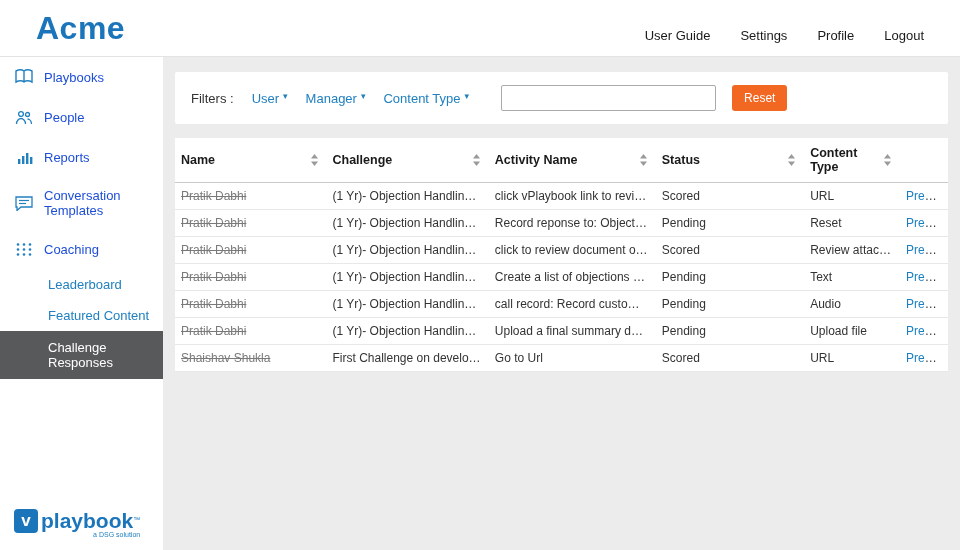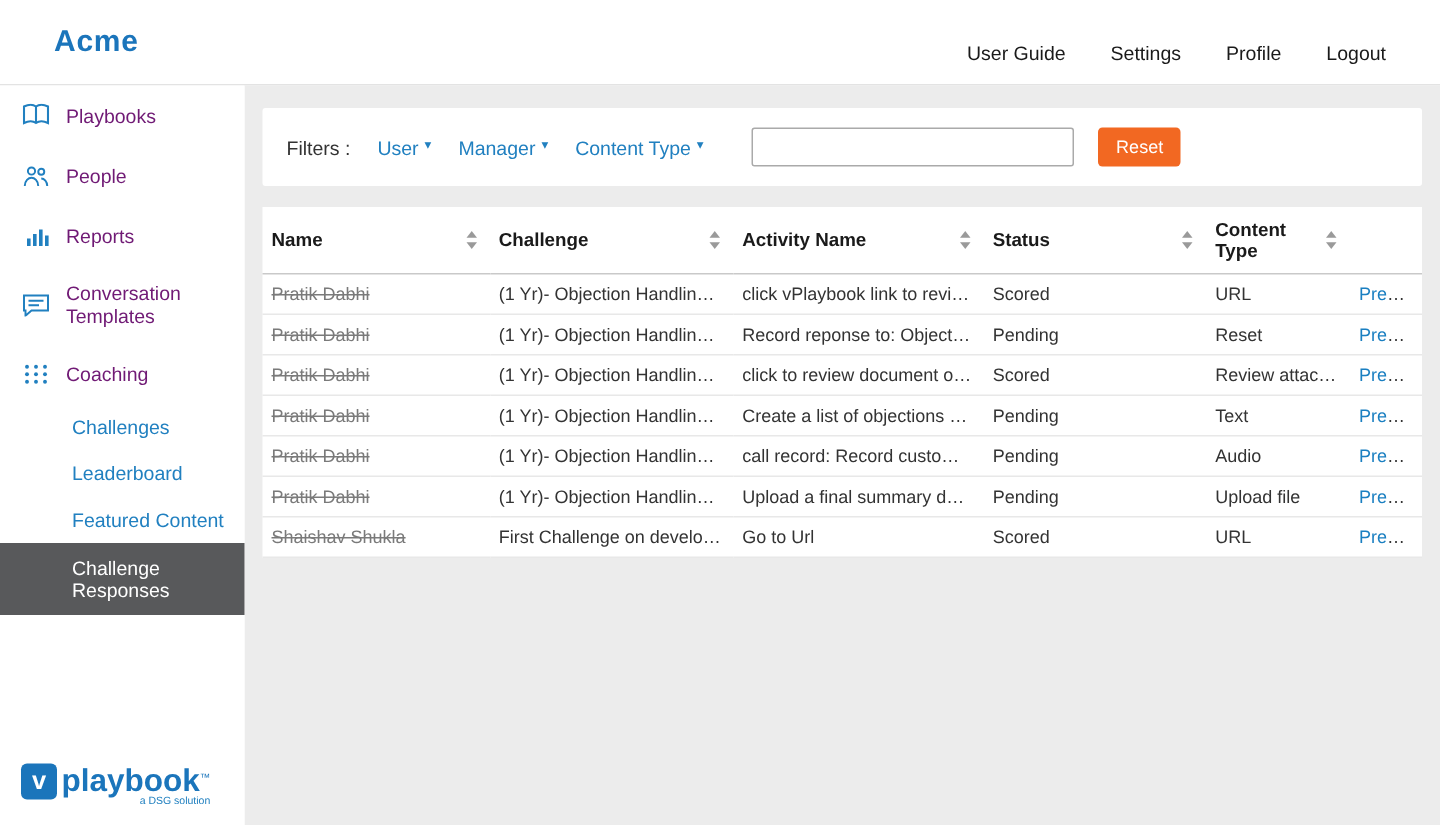--- a/index.html
+++ b/index.html
@@ -4,33 +4,33 @@
 <style>
   * { box-sizing: border-box; margin: 0; padding: 0; }
   html, body { width: 960px; height: 550px; overflow: hidden; }
   body { font-family: "Liberation Sans", sans-serif; background: #fff; }
 
   
   .topbar {
     height: 57px; background: #fff; display: flex; align-items: center;
     justify-content: space-between; padding: 0 36px; border-bottom: 1px solid #e3e3e3;
   }
-  .logo { font-size: 20px; font-weight: bold; color: #1b75bb; letter-spacing: 0.5px; }
+  .logo { font-size: 32px; font-weight: bold; color: #1b75bb; letter-spacing: 0.5px; }
   .topnav { display: flex; gap: 30px; }
   .topnav a { font-size: 13px; color: #1a1a1a; text-decoration: none; cursor: pointer; margin-top: 15px; }
 
   
   .layout { display: flex; height: 493px; }
   .sidebar { width: 163px; background: #fff; position: relative; flex-shrink: 0; }
   .main { flex: 1; background: #ececec; padding: 15px 12px; overflow: hidden; }
 
   
   .side-item {
     display: flex; align-items: center; gap: 10px;
-    padding: 11px 8px 11px 14px; color: #701a75; font-size: 13px; cursor: pointer;
+    padding: 11px 8px 11px 14px; color: #1d4ed8; font-size: 13px; cursor: pointer;
   }
   .side-item .ic { width: 20px; height: 18px; display: flex; align-items: center; justify-content: center; flex-shrink: 0; }
   .side-sub {
     padding: 8px 8px 8px 48px; color: #2180c0; font-size: 13px; cursor: pointer;
   }
   .side-sub.active { background: #58595b; color: #fff; padding-top: 9px; padding-bottom: 9px; }
 
   .brand { position: absolute; bottom: 12px; left: 14px; }
   .brand-row { display: flex; align-items: flex-start; }
   .brand-v {
@@ -147,21 +147,20 @@
             <circle cx="9" cy="7.5" r="1.3" fill="#2180c0"></circle>
             <circle cx="15" cy="7.5" r="1.3" fill="#2180c0"></circle>
             <circle cx="3" cy="12.5" r="1.3" fill="#2180c0"></circle>
             <circle cx="9" cy="12.5" r="1.3" fill="#2180c0"></circle>
             <circle cx="15" cy="12.5" r="1.3" fill="#2180c0"></circle>
           </svg>
       </span>
       <span>Coaching</span>
     </div>
 
-    <div class="side-sub">Challenges</div>
     <div class="side-sub">Leaderboard</div>
     <div class="side-sub">Featured Content</div>
     <div class="side-sub active">Challenge Responses</div>
 
     <div class="brand">
       <div class="brand-row">
         <div class="brand-v">v</div>
         <div>
           <span class="brand-name">playbook</span><span class="brand-tm">™</span>
           <div class="brand-tag">a DSG solution</div>

